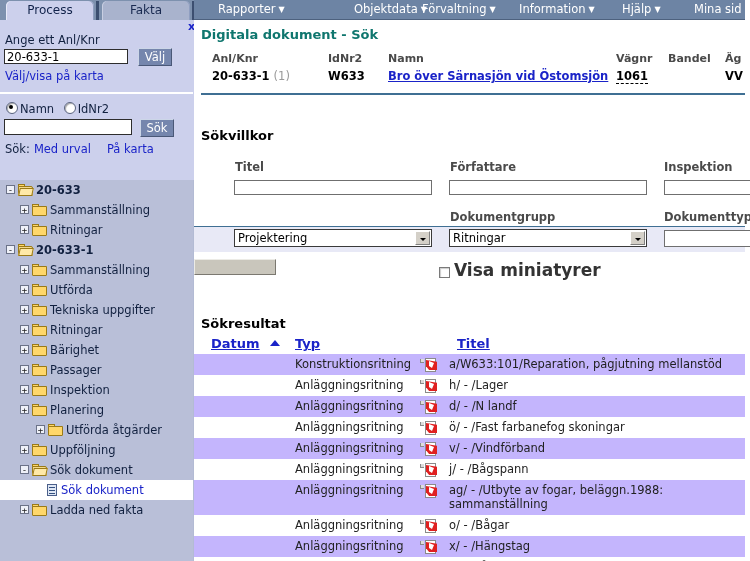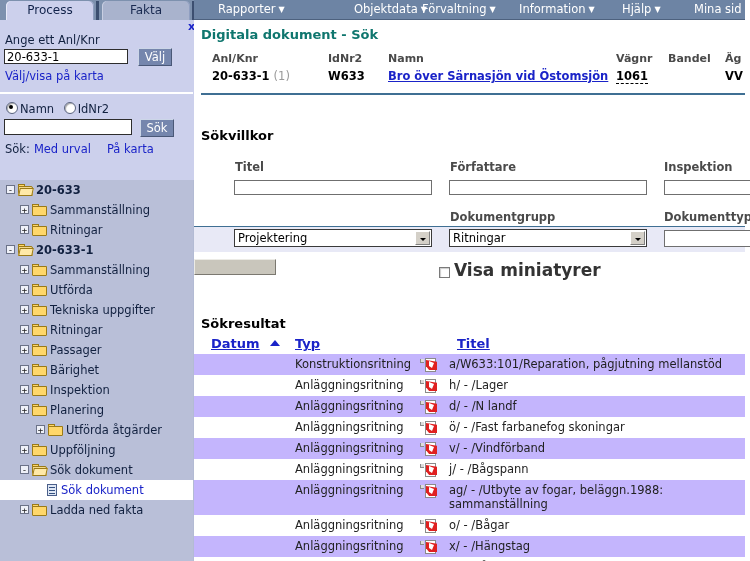--- a/index.html
+++ b/index.html
@@ -411,22 +411,22 @@
     <div id="tree-area">
       <div id="tree-inner">
           <div class="node root" style="padding-left: 6px;"><span class="toggle">-</span><span class="folder open"><span class="f-tab"></span><span class="f-body"></span></span><span class="lbl">20-633</span></div>
           <div class="node" style="padding-left: 20px;"><span class="toggle">+</span><span class="folder"><span class="f-tab"></span><span class="f-body"></span></span><span class="lbl">Sammanställning</span></div>
           <div class="node" style="padding-left: 20px;"><span class="toggle">+</span><span class="folder"><span class="f-tab"></span><span class="f-body"></span></span><span class="lbl">Ritningar</span></div>
           <div class="node root" style="padding-left: 6px;"><span class="toggle">-</span><span class="folder open"><span class="f-tab"></span><span class="f-body"></span></span><span class="lbl">20-633-1</span></div>
           <div class="node" style="padding-left: 20px;"><span class="toggle">+</span><span class="folder"><span class="f-tab"></span><span class="f-body"></span></span><span class="lbl">Sammanställning</span></div>
           <div class="node" style="padding-left: 20px;"><span class="toggle">+</span><span class="folder"><span class="f-tab"></span><span class="f-body"></span></span><span class="lbl">Utförda</span></div>
           <div class="node" style="padding-left: 20px;"><span class="toggle">+</span><span class="folder"><span class="f-tab"></span><span class="f-body"></span></span><span class="lbl">Tekniska uppgifter</span></div>
           <div class="node" style="padding-left: 20px;"><span class="toggle">+</span><span class="folder"><span class="f-tab"></span><span class="f-body"></span></span><span class="lbl">Ritningar</span></div>
+          <div class="node" style="padding-left: 20px;"><span class="toggle">+</span><span class="folder"><span class="f-tab"></span><span class="f-body"></span></span><span class="lbl">Bärighet</span></div>
           <div class="node" style="padding-left: 20px;"><span class="toggle">+</span><span class="folder"><span class="f-tab"></span><span class="f-body"></span></span><span class="lbl">Passager</span></div>
-          <div class="node" style="padding-left: 20px;"><span class="toggle">+</span><span class="folder"><span class="f-tab"></span><span class="f-body"></span></span><span class="lbl">Bärighet</span></div>
           <div class="node" style="padding-left: 20px;"><span class="toggle">+</span><span class="folder"><span class="f-tab"></span><span class="f-body"></span></span><span class="lbl">Inspektion</span></div>
           <div class="node" style="padding-left: 20px;"><span class="toggle">+</span><span class="folder"><span class="f-tab"></span><span class="f-body"></span></span><span class="lbl">Planering</span></div>
           <div class="node" style="padding-left: 36px;"><span class="toggle">+</span><span class="folder"><span class="f-tab"></span><span class="f-body"></span></span><span class="lbl">Utförda åtgärder</span></div>
           <div class="node" style="padding-left: 20px;"><span class="toggle">+</span><span class="folder"><span class="f-tab"></span><span class="f-body"></span></span><span class="lbl">Uppföljning</span></div>
           <div class="node" style="padding-left: 20px;"><span class="toggle">-</span><span class="folder open"><span class="f-tab"></span><span class="f-body"></span></span><span class="lbl">Sök dokument</span></div>
           <div class="node selected" style="padding-left: 34px;"><span style="display: inline-block; width: 13px;"></span><span class="doc-icon"></span><span class="lbl">Sök dokument</span></div>
           <div class="node" style="padding-left: 20px;"><span class="toggle">+</span><span class="folder"><span class="f-tab"></span><span class="f-body"></span></span><span class="lbl">Ladda ned fakta</span></div>
         </div>
       <div id="tree-right-edge"></div>
     </div>

